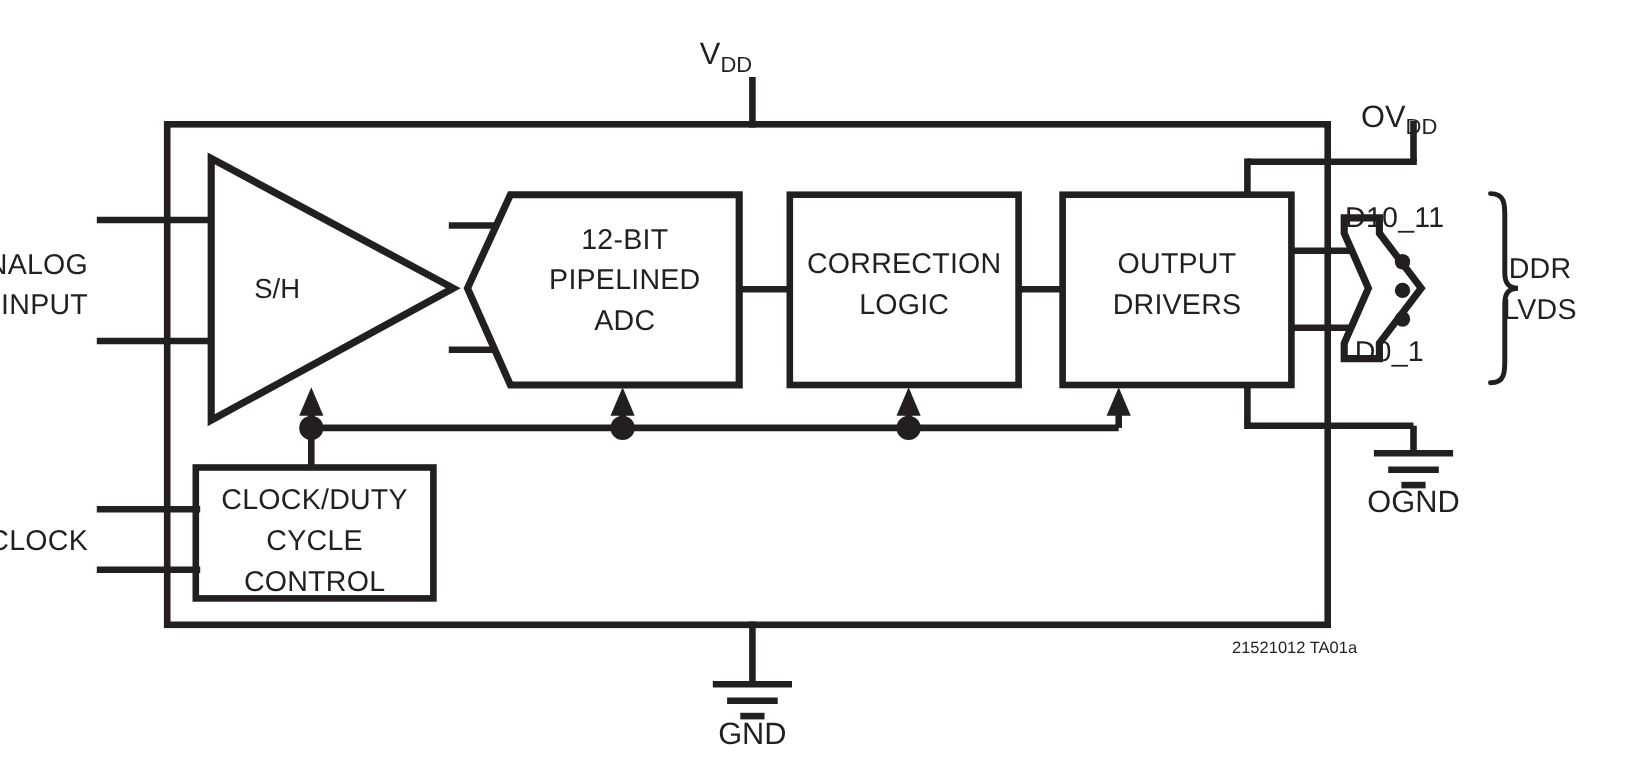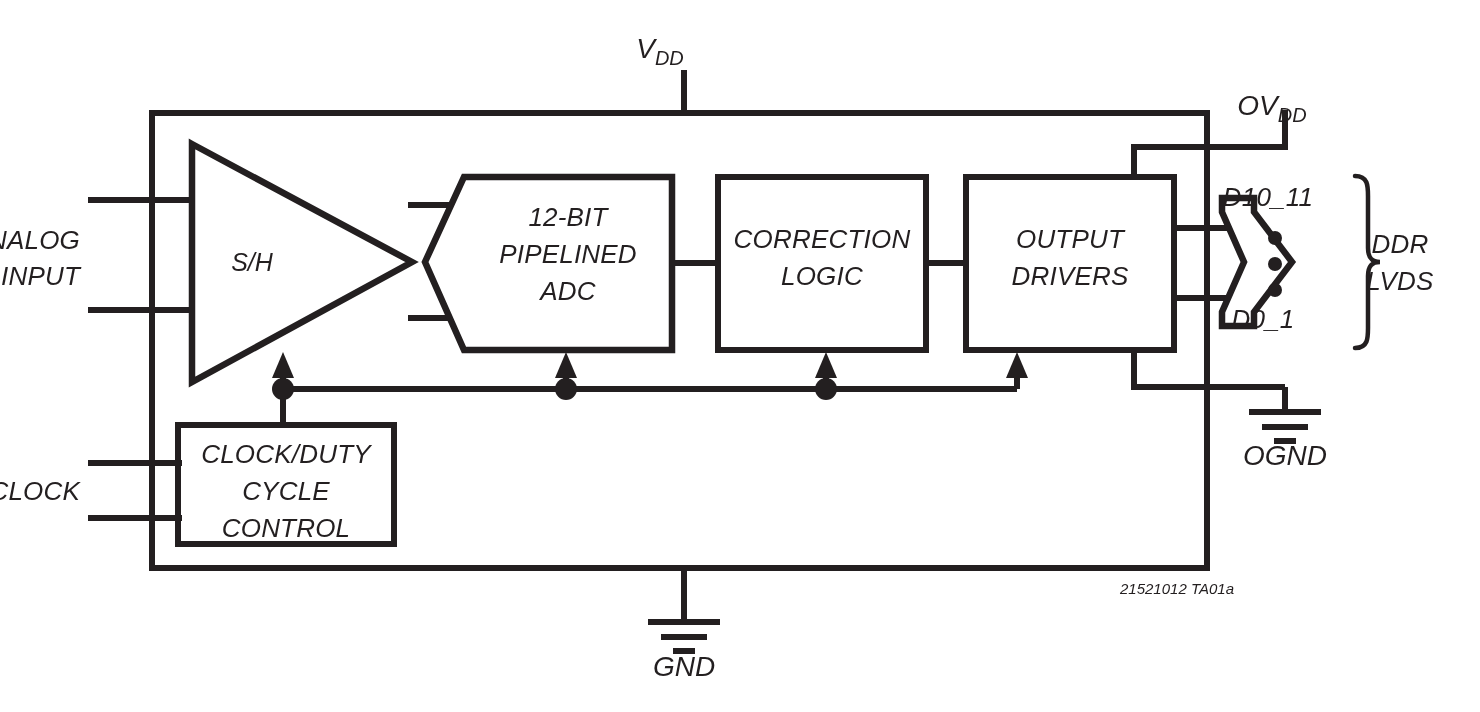--- a/index.html
+++ b/index.html
@@ -7,21 +7,20 @@
     padding: 0;
     background: #ffffff;
   }
   #stage {
     position: relative;
     width: 1480px;
     height: 712px;
     background: #ffffff;
     overflow: hidden;
     font-family: "Liberation Sans", sans-serif;
-    font-style: italic;
   }
   svg#diagram {
     position: absolute;
     left: 0;
     top: 0;
     width: 1480px;
     height: 712px;
     display: block;
   }
   .wire      { stroke: #231f20; stroke-width: 6;  fill: none; stroke-linecap: butt; }

